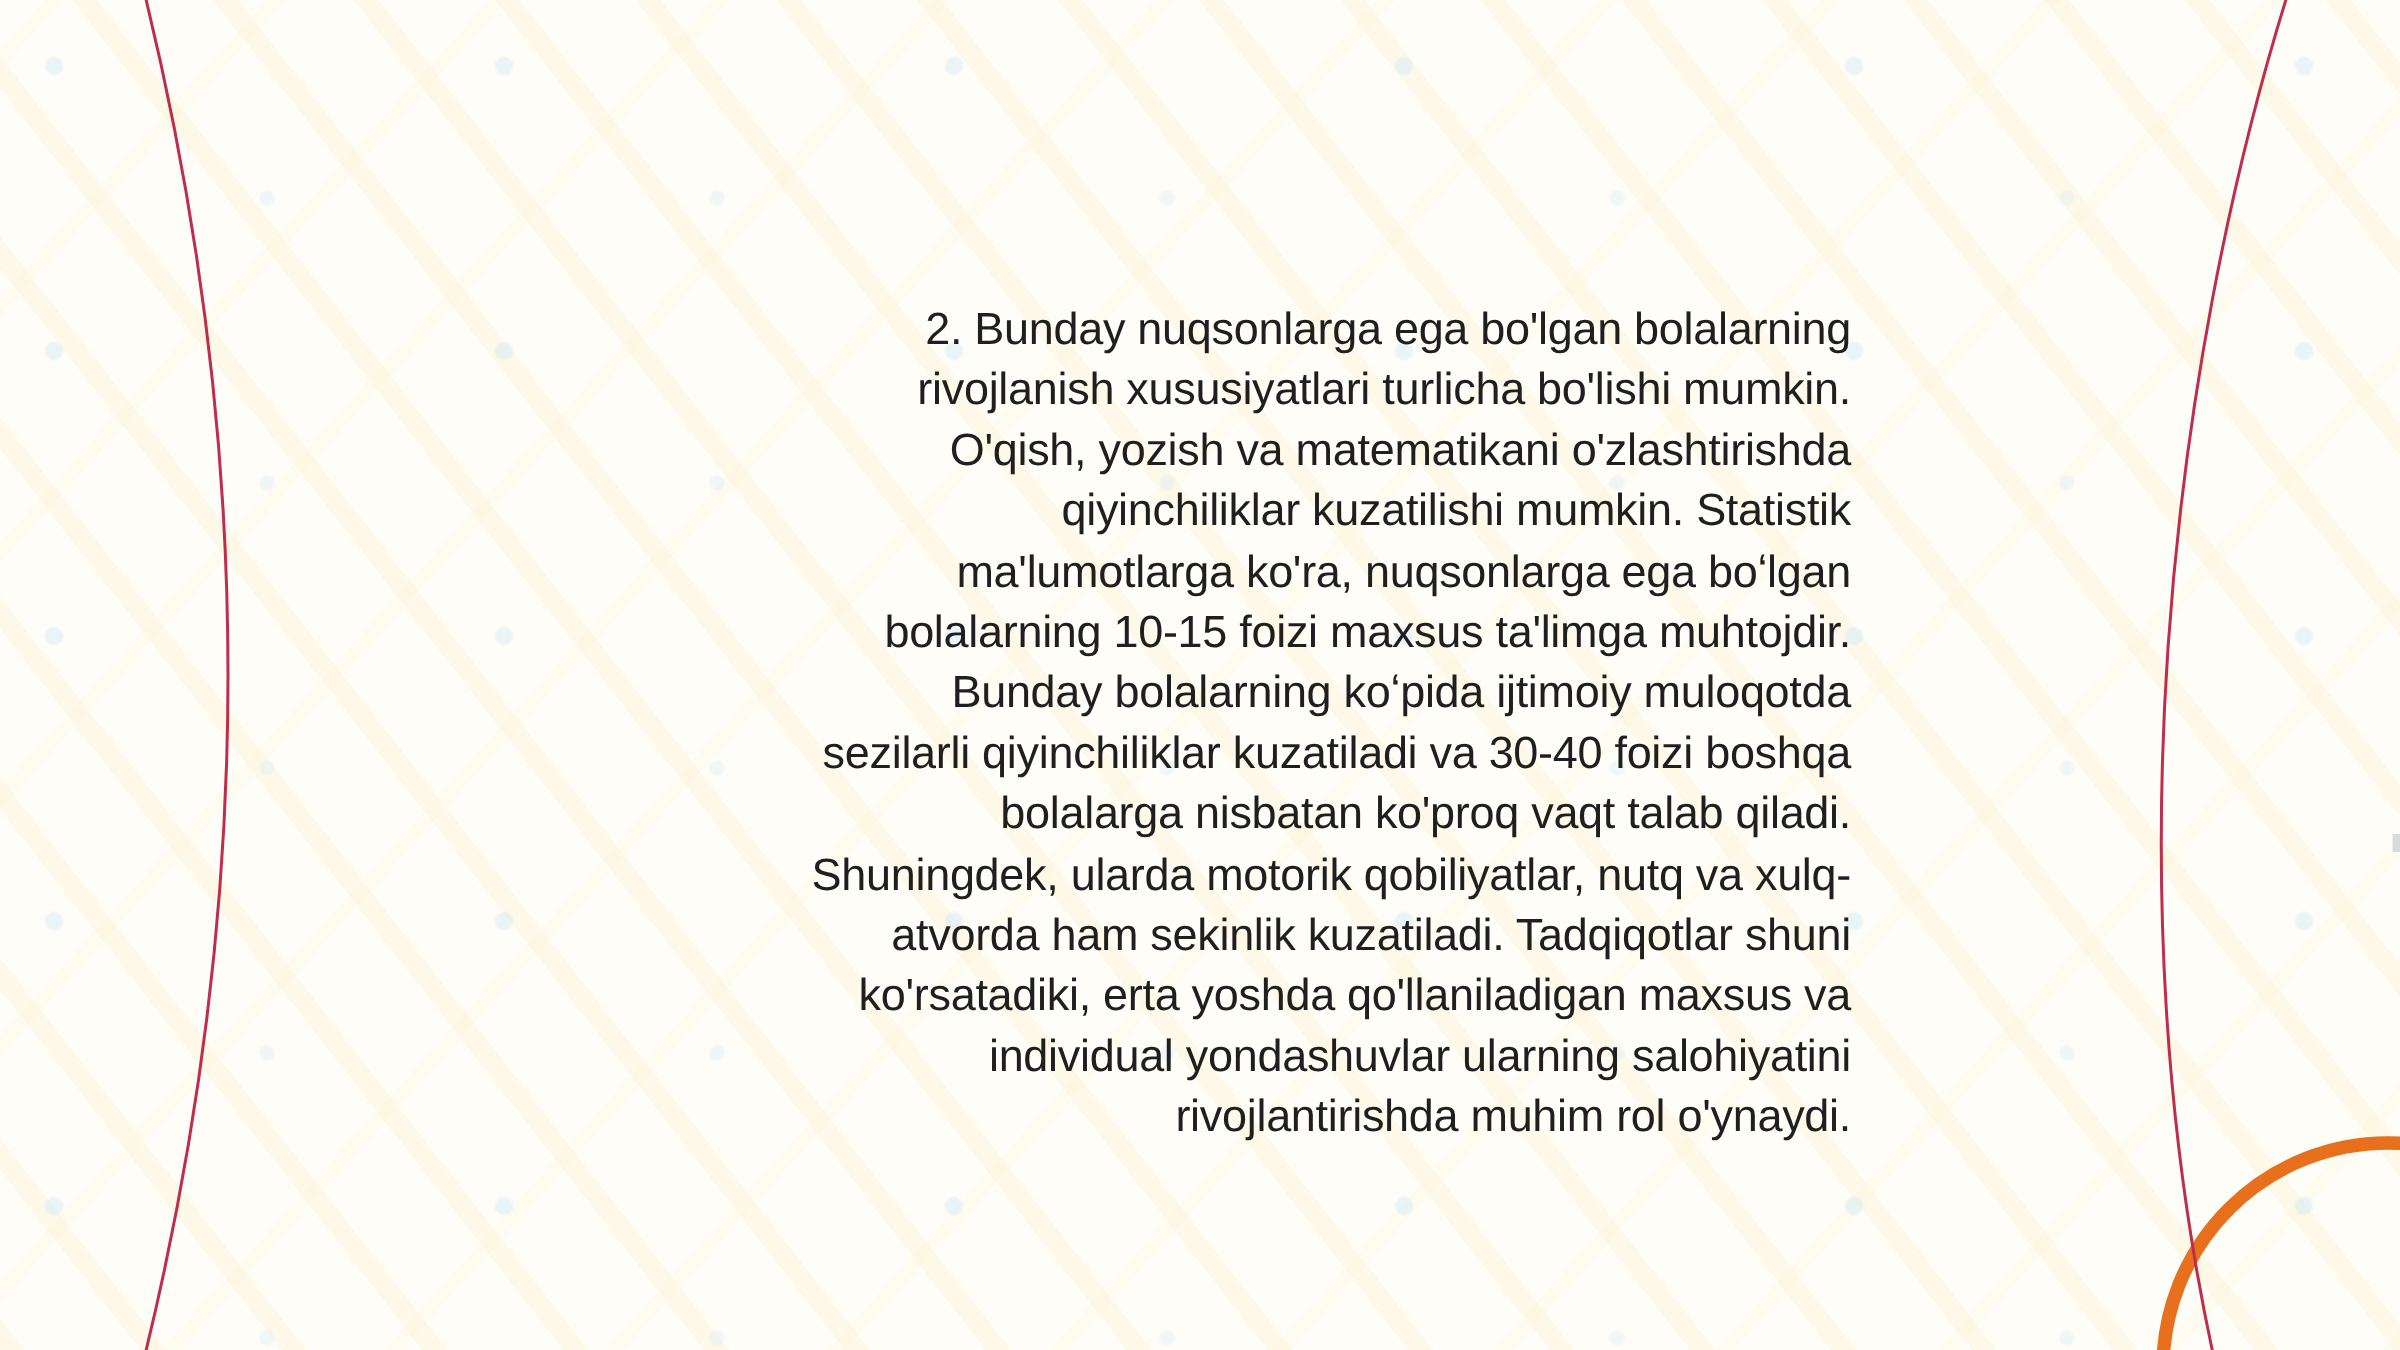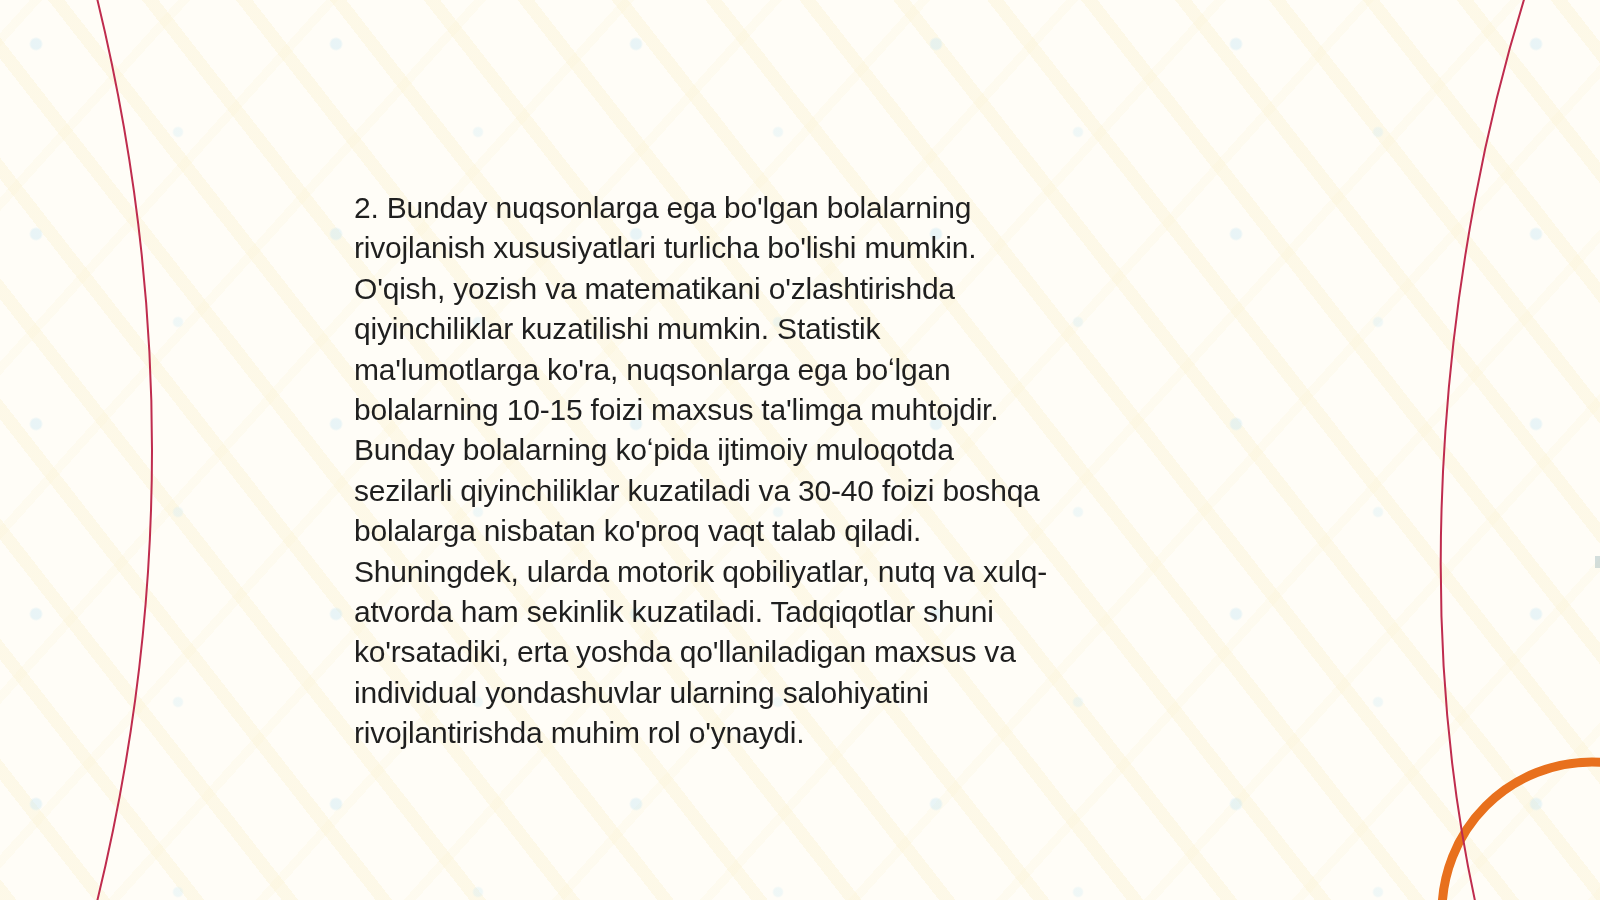--- a/index.html
+++ b/index.html
@@ -27,27 +27,28 @@
   .deco {
     position: absolute;
     left: 0; top: 0;
     width: 1600px;
     height: 900px;
     display: block;
   }
   .body-text {
     position: absolute;
     left: 354px;
-    top: 188px;
+    top: 200px;
     width: 880px;
     font-size: 30px;
     line-height: 40.4px;
     letter-spacing: -0.2px;
     color: #1f1f1f;
     white-space: pre-line;
+    text-align: right;
   }
   .edge-speck {
     position: absolute;
     right: 0;
     top: 556px;
     width: 5px;
     height: 12px;
     background: #a8bfc2;
     opacity: 0.5;
   }

